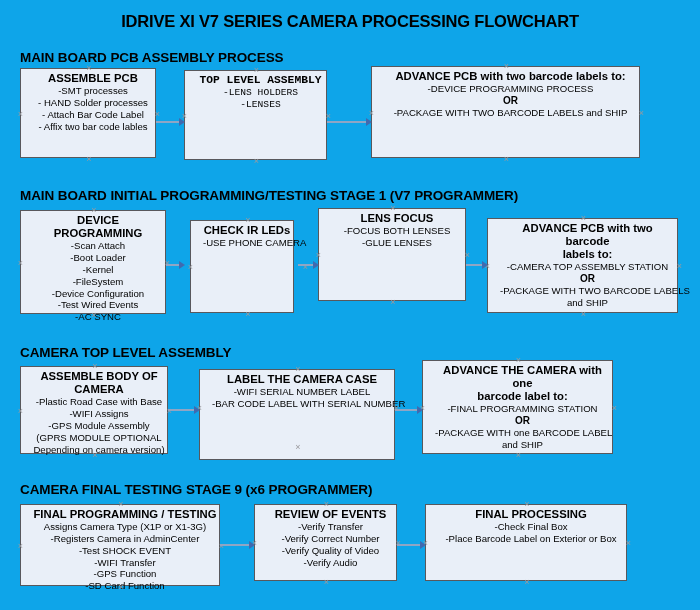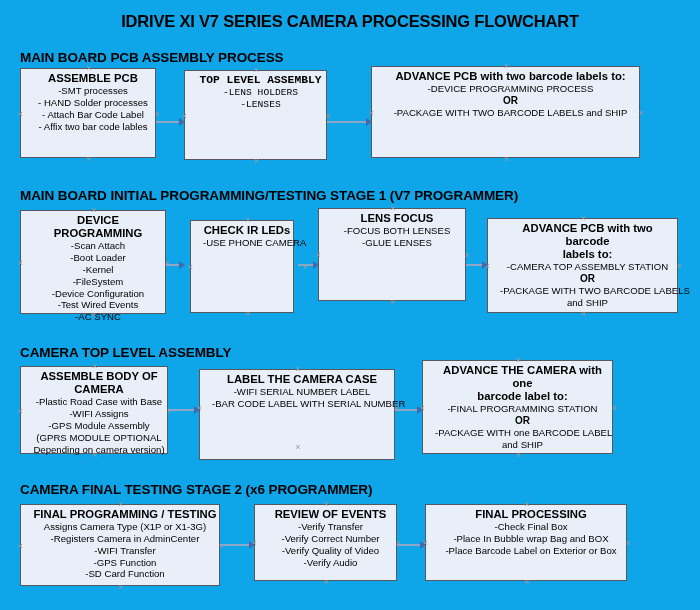--- a/index.html
+++ b/index.html
@@ -225,26 +225,27 @@
           <div class="box-line">-FINAL PROGRAMMING STATION</div>
           <div class="box-line bold">OR</div>
           <div class="box-line">-PACKAGE WITH one BARCODE LABEL</div>
           <div class="box-line">and SHIP</div>
         </div>
         <span class="xmark" style="left: 92px; top: -4px;"></span>
         <span class="xmark" style="left: 92px; top: 91px;"></span>
         <span class="xmark" style="left: -4px; top: 43.5px;"></span>
         <span class="xmark" style="left: 188px; top: 43.5px;"></span>
       </div>
-      <div class="section-header" style="left: 20px; top: 482px;">CAMERA FINAL TESTING STAGE 2 (x6 PROGRAMMER)</div>
+      <div class="section-header" style="left: 20px; top: 482px;">CAMERA FINAL TESTING STAGE 9 (x6 PROGRAMMER)</div>
       <div class="box" style="left: 20px; top: 504px; width: 200px; height: 82px;">
         <div class="box-inner">
           <div class="box-title">FINAL PROGRAMMING / TESTING</div>
           <div class="box-line">Assigns Camera Type (X1P or X1-3G)</div>
           <div class="box-line">-Registers Camera in AdminCenter</div>
+          <div class="box-line">-Test SHOCK EVENT</div>
           <div class="box-line">-WIFI Transfer</div>
           <div class="box-line">-GPS Function</div>
           <div class="box-line">-SD Card Function</div>
         </div>
         <span class="xmark" style="left: 96.5px; top: -4px;"></span>
         <span class="xmark" style="left: 96.5px; top: 79px;"></span>
         <span class="xmark" style="left: -4px; top: 37.5px;"></span>
         <span class="xmark" style="left: 197px; top: 37.5px;"></span>
       </div>
       <div class="box" style="left: 254px; top: 504px; width: 143px; height: 77px;">
@@ -257,21 +258,20 @@
         </div>
         <span class="xmark" style="left: 68px; top: -4px;"></span>
         <span class="xmark" style="left: 68px; top: 74px;"></span>
         <span class="xmark" style="left: -4px; top: 35px;"></span>
         <span class="xmark" style="left: 140px; top: 35px;"></span>
       </div>
       <div class="box" style="left: 425px; top: 504px; width: 202px; height: 77px;">
         <div class="box-inner">
           <div class="box-title">FINAL PROCESSING</div>
           <div class="box-line"> -Check Final Box</div>
-          <div class="box-line">-Place In Bubble wrap Bag and BOX</div>
           <div class="box-line">-Place Barcode Label on Exterior or Box</div>
         </div>
         <span class="xmark" style="left: 97.5px; top: -4px;"></span>
         <span class="xmark" style="left: 97.5px; top: 74px;"></span>
         <span class="xmark" style="left: -4px; top: 35px;"></span>
         <span class="xmark" style="left: 199px; top: 35px;"></span>
       </div>
       <div class="arrow" style="left: 156px; top: 121px; width: 28px;"></div>
       <div class="arrow" style="left: 327px; top: 121px; width: 44px;"></div>
       <div class="arrow" style="left: 166px; top: 264px; width: 18px;"></div>

